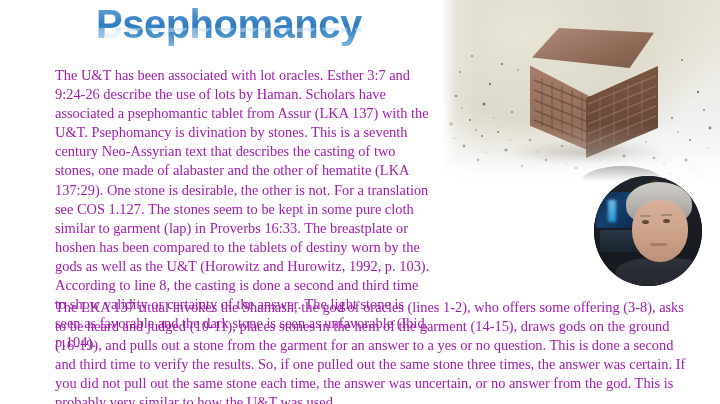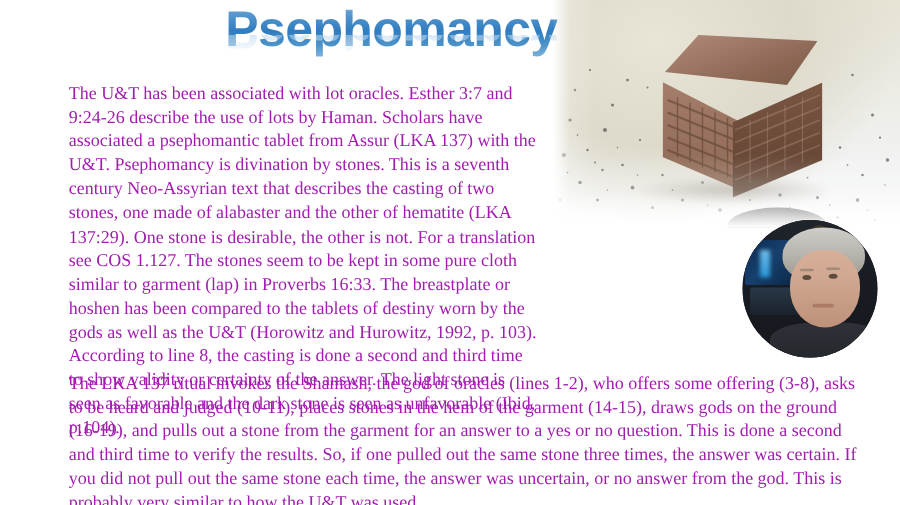--- a/index.html
+++ b/index.html
@@ -8,21 +8,21 @@
     background:#ffffff;
     font-family:"Liberation Serif", serif;
     overflow:hidden;
     position:relative;
   }
   .slide{position:absolute;inset:0;background:#fff;}
 
   
   .title-wrap{
     position:absolute;left:96px;top:2px;width:350px;height:58px;
-    text-align:right;
+    text-align:left;
   }
   .title{
     font-family:"Liberation Sans", sans-serif;
     font-weight:bold;
     font-size:40px;
     line-height:44px;
     letter-spacing:-0.5px;
     background:linear-gradient(to bottom,#9fc6e8 0%,#5b9bd1 18%,#2f7cc0 52%,#4e94c9 78%,#7fb4dd 100%);
     -webkit-background-clip:text;
     background-clip:text;

